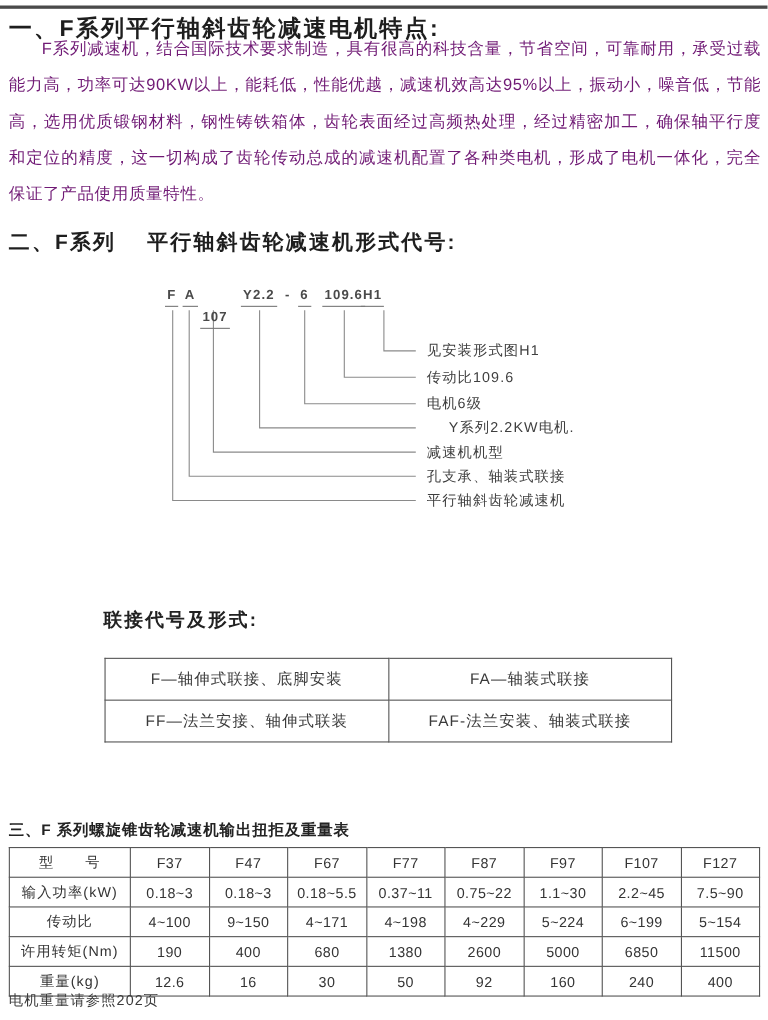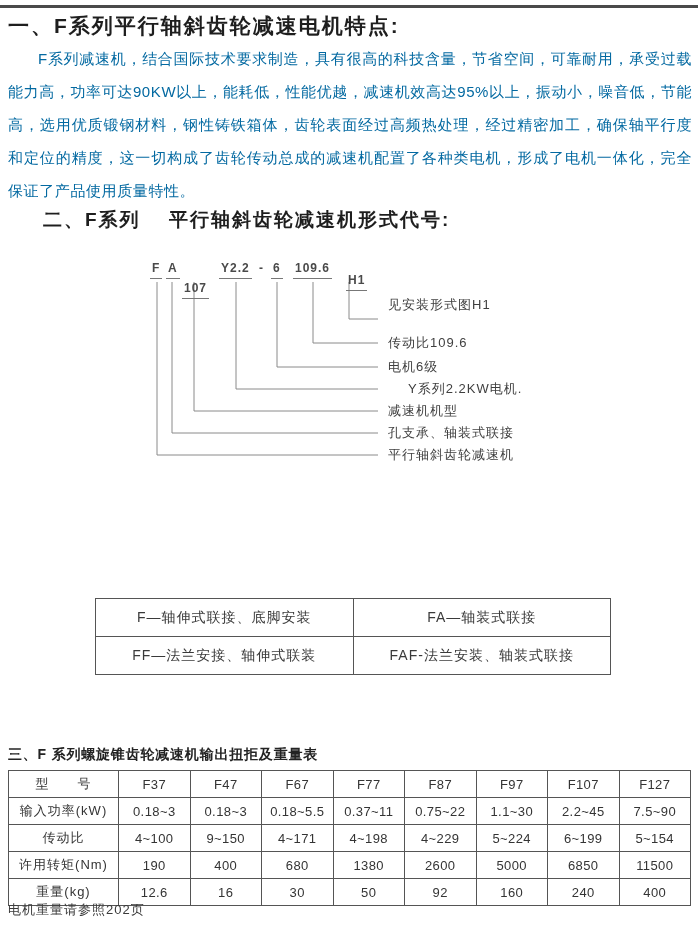--- a/index.html
+++ b/index.html
@@ -2,34 +2,34 @@
 <html><head>
 <meta charset="utf-8">
 <style>
   html,body{margin:0;padding:0;background:#fff;}
   #page{
     position:relative;width:698px;height:927px;background:#ffffff;overflow:hidden;
     font-family:"Liberation Sans","DejaVu Sans",sans-serif;color:#3a3a3a;
   }
   .top-rule{position:absolute;left:0;top:5px;width:698px;height:3px;background:#4a4a4a;}
   .h1{position:absolute;left:8px;top:12px;font-size:21px;font-weight:bold;color:#1e1e1e;letter-spacing:2px;white-space:nowrap;}
-  .para{position:absolute;left:8px;top:42px;width:684px;font-size:15px;line-height:33px;color:#0369a1;
+  .para{position:absolute;left:8px;top:28px;width:684px;font-size:15px;line-height:33px;color:#701a75;
         text-align:justify;text-indent:2em;letter-spacing:0.6px;}
-  .h2{position:absolute;left:8px;top:207px;font-size:19px;font-weight:bold;color:#1e1e1e;letter-spacing:2px;white-space:nowrap;margin-left:35px;}
+  .h2{position:absolute;left:8px;top:207px;font-size:19px;font-weight:bold;color:#1e1e1e;letter-spacing:2px;white-space:nowrap;}
 
   
   .diagram{position:absolute;left:0;top:255px;width:698px;height:215px;}
   .diagram svg{position:absolute;left:0;top:0;}
   .seg{position:absolute;top:6px;font-size:12px;font-weight:bold;color:#4a4a4a;
        border-bottom:1px solid #777;padding:0 2px 3px 2px;letter-spacing:1px;}
   .seg.no-line{border-bottom:none;}
   .seg-0{left:150px;} .seg-1{left:166px;} .seg-2{left:182px;margin-top:20px;} .seg-3{left:219px;}
-  .seg-4{left:257px;} .seg-5{left:271px;} .seg-6{left:293px;} .seg-7{left:346px;margin-top:12px;}
+  .seg-4{left:257px;} .seg-5{left:271px;} .seg-6{left:293px;} .seg-7{left:328px;}
   .dlabel{position:absolute;left:388px;font-size:13px;color:#3f3f3f;letter-spacing:1px;white-space:nowrap;}
-  .dlabel-0{top:41px;} .dlabel-1{top:79px;} .dlabel-2{top:103px;} .dlabel-3{top:125px;margin-left:20px;}
+  .dlabel-0{top:55px;} .dlabel-1{top:79px;} .dlabel-2{top:103px;} .dlabel-3{top:125px;margin-left:20px;}
   .dlabel-4{top:147px;} .dlabel-5{top:169px;} .dlabel-6{top:191px;}
 
   .h3{position:absolute;left:94px;top:552px;font-size:17px;font-weight:bold;color:#222;letter-spacing:2px;}
   table{border-collapse:collapse;padding-left:40px;}
   .conn-table{position:absolute;left:95px;top:598px;width:516px;table-layout:fixed;}
   .conn-table td{border:1px solid #555;height:35px;text-align:center;vertical-align:middle;
                  font-size:14px;color:#3a3a3a;letter-spacing:1px;}
 
   .h4{position:absolute;left:8px;top:746px;font-size:14px;font-weight:600;color:#232323;letter-spacing:0.8px;}
   .spec-table{position:absolute;left:8px;top:770px;width:683px;table-layout:fixed;}
@@ -74,20 +74,21 @@
 
     <div class="dlabel dlabel-0">见安装形式图H1</div>
     <div class="dlabel dlabel-1">传动比109.6</div>
     <div class="dlabel dlabel-2">电机6级</div>
     <div class="dlabel dlabel-3">Y系列2.2KW电机.</div>
     <div class="dlabel dlabel-4">减速机机型</div>
     <div class="dlabel dlabel-5">孔支承、轴装式联接</div>
     <div class="dlabel dlabel-6">平行轴斜齿轮减速机</div>
   </div>
 
+  <div class="h3">联接代号及形式:</div>
 
   <table class="conn-table">
     <tbody>
       <tr>
         <td>F—轴伸式联接、底脚安装</td>
         <td>FA—轴装式联接</td>
       </tr>
       <tr>
         <td>FF—法兰安接、轴伸式联装</td>
         <td>FAF-法兰安装、轴装式联接</td>

